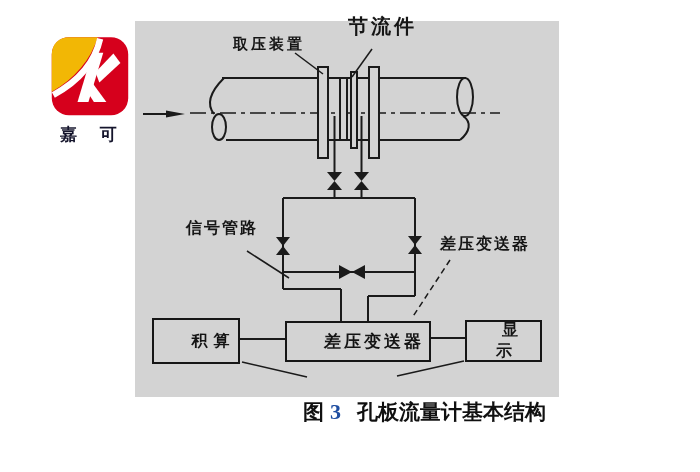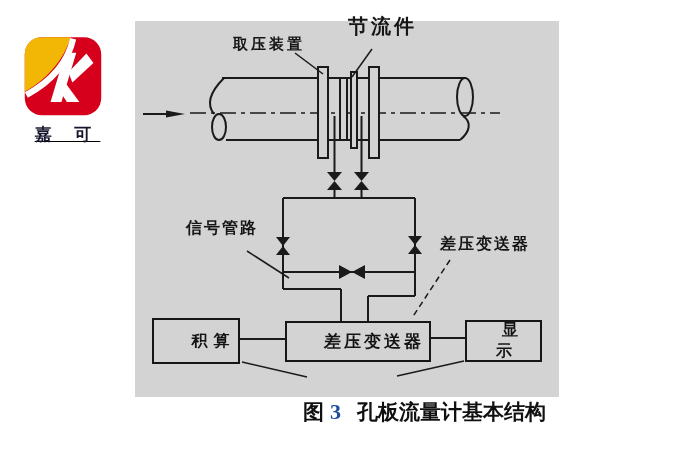--- a/index.html
+++ b/index.html
@@ -1,21 +1,21 @@
 <!DOCTYPE html>
 <html><head>
 <meta charset="utf-8">
 <style>
   html,body{margin:0;padding:0;background:#fff;}
   .page{
     position:relative;width:700px;height:472px;background:#ffffff;
     font-family:"Liberation Sans","DejaVu Sans",sans-serif;overflow:hidden;
   }
   
-  .logo-block{position:absolute;left:24px;top:36px;width:78px;text-align:center;text-decoration:underline;}
+  .logo-block{position:absolute;left:51px;top:36px;width:78px;}
   .logo-block svg{display:block;}
   .logo-text{
     margin-top:5px;font-size:17px;font-weight:bold;color:#15152c;
     letter-spacing:9px;text-indent:9px;white-space:nowrap;
   }
   
   .panel{
     position:absolute;left:135px;top:21px;width:424px;height:376px;
     background:#d3d3d3;
   }

